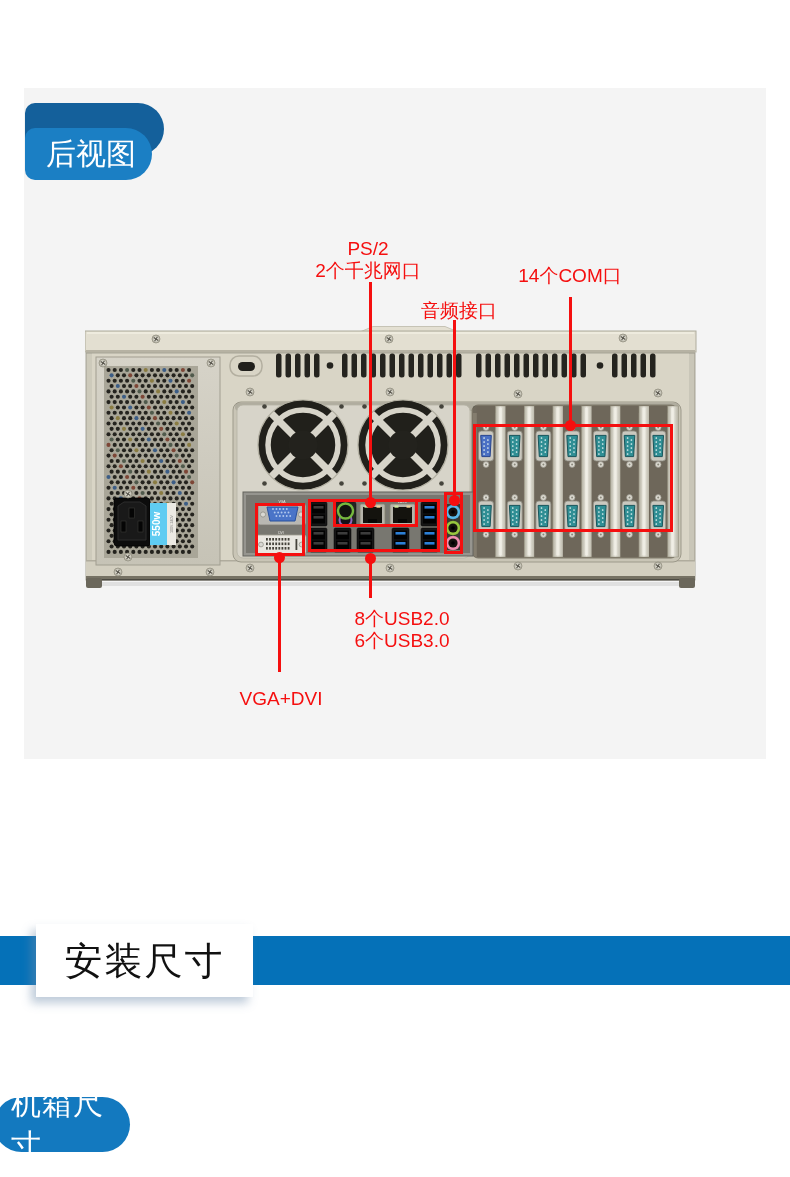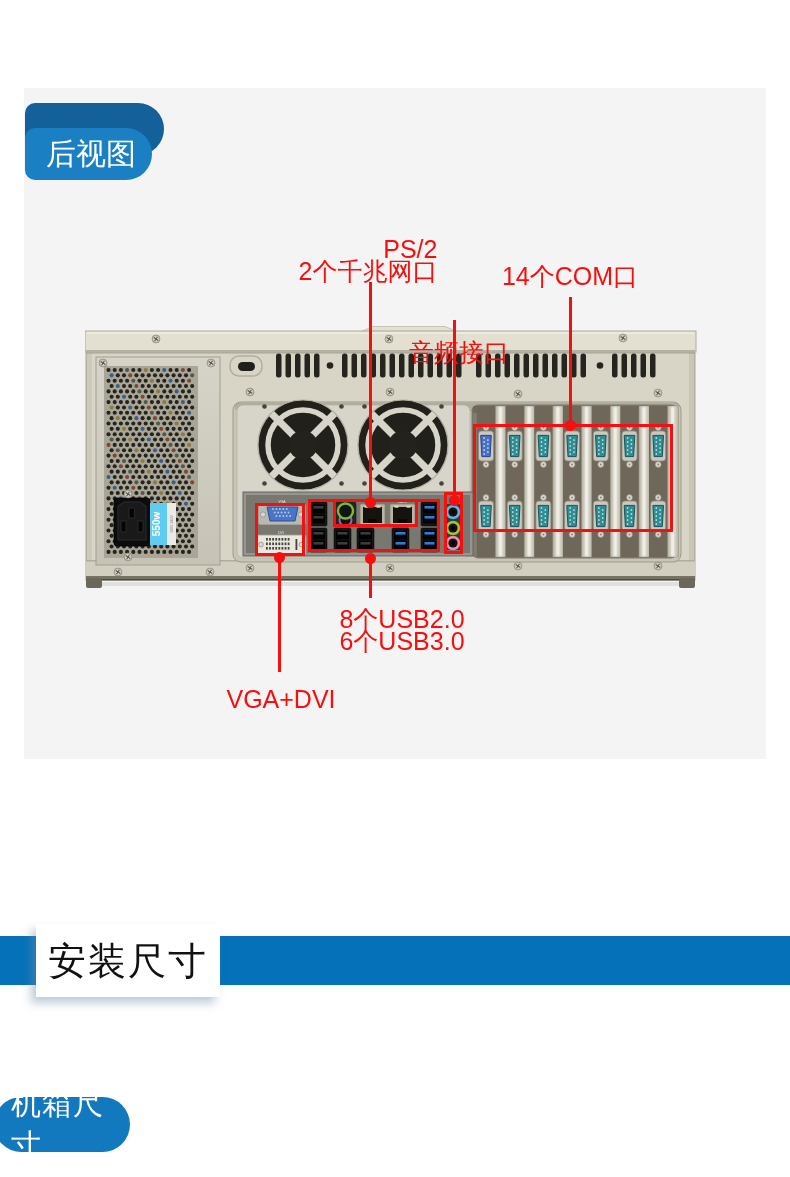--- a/index.html
+++ b/index.html
@@ -13,25 +13,25 @@
   .badge-dark{position:absolute;left:1px;top:15px;width:139px;height:52px;
     border-radius:10px 26px 26px 10px;background:var(--blueDark);z-index:3;}
   .badge{position:absolute;left:1px;top:12px;width:127px;height:52px;
     border-radius:10px 26px 26px 10px;background:var(--blue);color:#fff;
     font-size:30px;line-height:52px;padding-left:21px;box-sizing:border-box;z-index:4;margin-top:28px;}
   .chassis-wrap{position:absolute;left:61px;top:237px;width:612px;height:264px;z-index:1;}
   
   .rline{position:absolute;width:3px;background:var(--red);z-index:5;}
   .rdot{position:absolute;width:11px;height:11px;border-radius:50%;background:var(--red);z-index:6;}
   .rbox{position:absolute;border:3px solid var(--red);box-sizing:border-box;z-index:5;}
-  .rlbl{position:absolute;color:var(--red);font-size:25px;line-height:22px;text-align:right;
+  .rlbl{position:absolute;color:var(--red);font-size:19px;line-height:22px;text-align:center;
     transform:translateX(-50%);white-space:nowrap;z-index:6;}
   
   .blue-bar{position:absolute;left:0;top:936px;width:790px;height:49px;background:var(--bar);}
-  .mount-card{position:absolute;left:36px;top:924px;width:184px;height:73px;background:#fff;
+  .mount-card{position:absolute;left:36px;top:924px;width:217px;height:73px;background:#fff;
     box-shadow:-5px 6px 9px rgba(110,140,170,.45);display:flex;flex-direction:row;
     align-items:center;justify-content:center;z-index:2;}
   .mount-cn{font-size:38px;line-height:44px;color:#111;font-weight:500;letter-spacing:2px;}
   .mount-en{font-size:18px;line-height:22px;color:#111;letter-spacing:0;}
   
   .size-pill{position:absolute;left:-6px;top:1097px;width:136px;height:55px;border-radius:28px;
     background:#1379bf;color:#fff;font-size:30px;display:flex;align-items:center;
     padding-left:17px;box-sizing:border-box;letter-spacing:1px;}
   svg text{font-family:"Liberation Sans",sans-serif;}
 </style>
@@ -1177,21 +1177,21 @@
   <div class="rbox" style="left:231px;top:415px;width:50px;height:53px;"></div>
   <div class="rbox" style="left:284px;top:411px;width:132px;height:53px;"></div>
   <div class="rbox" style="left:309px;top:411px;width:85px;height:28px;"></div>
   <div class="rbox" style="left:420px;top:404px;width:19px;height:62px;"></div>
   <div class="rbox" style="left:449px;top:336px;width:200px;height:108px;"></div>
 
   <div class="rlbl" style="left:344px;top:150px;">
     <div>PS/2</div>
     <div>2个千兆网口</div>
   </div>
-  <div class="rlbl" style="left:435px;top:212px;margin-top:41px;">音频接口</div>
+  <div class="rlbl" style="left:435px;top:212px;">音频接口</div>
   <div class="rlbl" style="left:546px;top:177px;">14个COM口</div>
   <div class="rlbl" style="left:346px;top:520px;margin-left:32px;">
     <div>8个USB2.0</div>
     <div>6个USB3.0</div>
   </div>
   <div class="rlbl" style="left:257px;top:600px;">VGA+DVI</div>
 </section>
 
 <section>
   <div class="blue-bar"></div>

